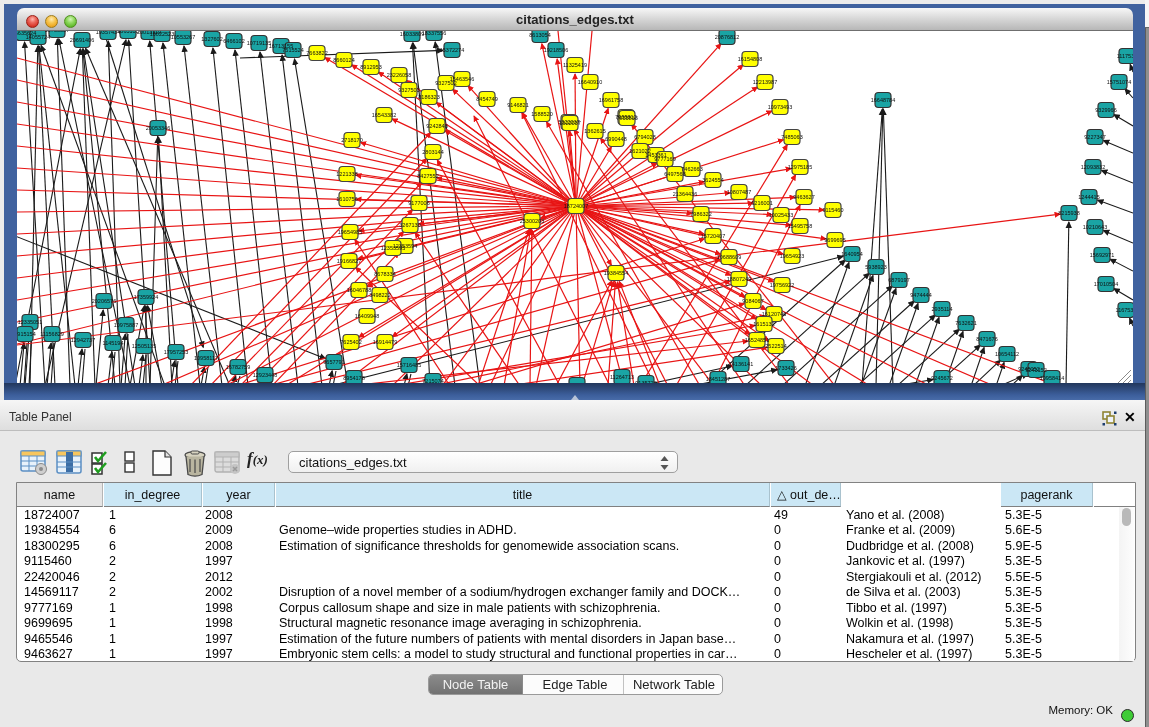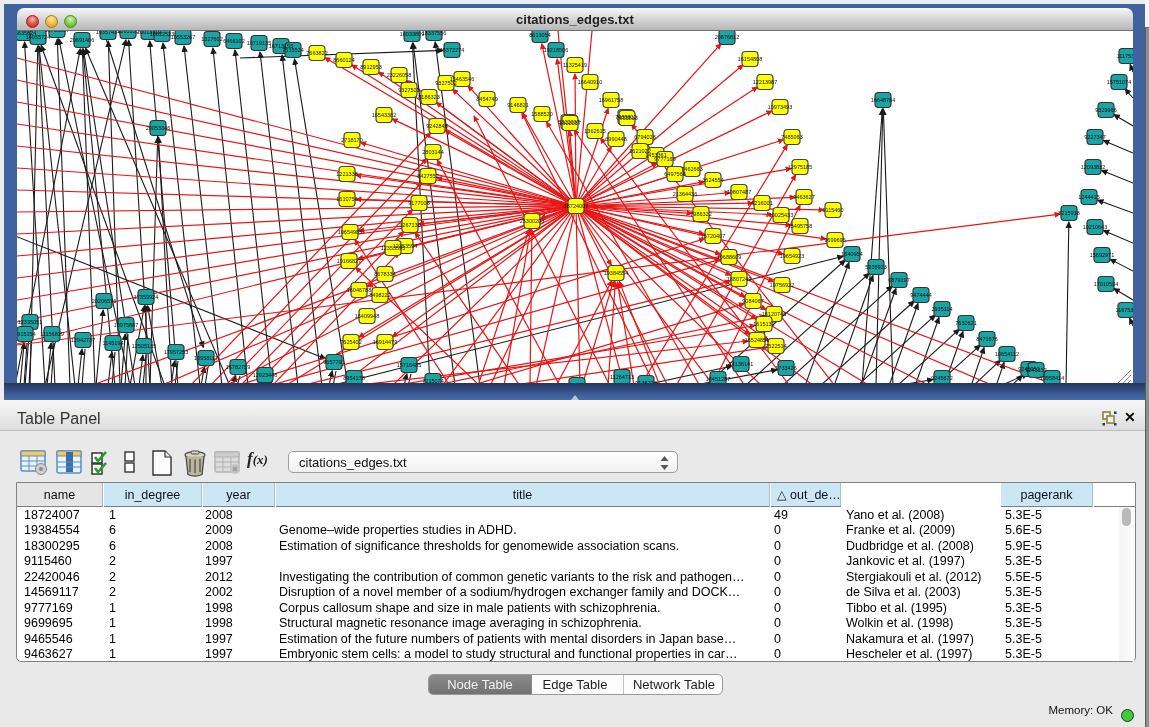--- a/index.html
+++ b/index.html
@@ -23,21 +23,21 @@
 #tlg{left:47px;background:radial-gradient(circle at 50% 30%,#d2f5b6 0%,#8ed85e 40%,#62bb2e 75%,#3f9a14);border:1px solid #4f8d1e}
 #canvas{left:17px;top:31px;width:1116px;height:352px;background:#fff;overflow:hidden}
 
 #nub{left:569px;top:394px;width:12px;height:7px}
 #nub:before{content:"";position:absolute;left:2px;top:1px;border:4px solid transparent;
  border-bottom:5px solid #b9c4d8;border-top:none}
 
 #tp{left:0;top:400px;width:1145px;height:327px;background:#e9e9e9}
 #tphead{left:0;top:400px;width:1145px;height:31px;
  background:linear-gradient(#f6f6f6,#dedede);border-bottom:1px solid #bdbdbd}
-#tphead .t{position:absolute;left:17px;top:10px;font-size:16px;color:#333}
+#tphead .t{position:absolute;left:9px;top:10px;font-size:12px;color:#333}
 #float-ic{left:1102px;top:411px;width:15px;height:15px}
 #close-x{left:1124px;top:409px;font-size:14px;font-weight:bold;color:#000}
 
 #toolbar{left:0;top:431px;width:1145px;height:51px;background:#e9e9e9}
 .ticon{position:absolute;top:450px}
 #combo{left:288px;top:451px;width:390px;height:22px;background:linear-gradient(#ffffff,#f0f0f0);
  border:1px solid #9f9f9f;border-radius:5px}
 #combo .t{position:absolute;left:10px;top:3px;font-size:13px;color:#111}
 #combo svg{position:absolute;right:7px;top:3px}
 
@@ -63,21 +63,21 @@
 .c5{left:757px;width:66px}
 .c6{left:829px;width:168px}
 .c7{left:988px;width:100px}
 
 #tsb{left:1119px;top:507px;width:15px;height:154px;background:linear-gradient(90deg,#f4f4f4,#fdfdfd)}
 #tsb .th{position:absolute;left:2.5px;top:1px;width:9px;height:18px;background:#b9b9b9;border-radius:5px}
 
 #tabs{left:428px;top:674px;width:295px;height:21px;border:1px solid #9a9a9a;border-radius:5px;
  background:#fcfcfc;overflow:hidden}
 .tab{position:absolute;top:0;height:21px;font-size:13px;line-height:20px;text-align:center;color:#222}
-#tab1{left:0;width:103px;background:linear-gradient(#8b8b8b,#6f6f6f);color:#f2f2f2;border-right:1px solid #8a8a8a}
+#tab1{left:0;width:94px;background:linear-gradient(#8b8b8b,#6f6f6f);color:#f2f2f2;border-right:1px solid #8a8a8a}
 #tab2{left:98px;width:97px;border-right:1px solid #c2c2c2}
 #tab3{left:195px;width:100px}
 #h5{white-space:nowrap}
 
 #mem{left:0;top:695px;width:1145px;height:32px;background:#e9e9e9}
 #mem .t{position:absolute;right:32px;top:9px;font-size:11.5px;color:#111}
 #memdot{left:1121px;top:709px;width:13px;height:13px;border-radius:50%;background:#3ecb36;border:1.5px solid #2b2b2b}
 
 #topstrip{left:0;top:0;width:1145px;height:4px;background:#ececec}
 #leftstrip{left:0;top:4px;width:4px;height:402px;background:#ececec}
@@ -730,41 +730,40 @@
       <span class="c2">2</span>
       <span class="c3">1997</span>
       <span class="c5">0</span>
       <span class="c6">Jankovic et al. (1997)</span>
       <span class="c7">5.3E-5</span>
     </div>
     <div class="trow" style="top:569.0px">
       <span class="c1">22420046</span>
       <span class="c2">2</span>
       <span class="c3">2012</span>
-      <span class="c4">Investigating the contribution of common genetic variants to the risk and pathogen…</span>
       <span class="c5">0</span>
       <span class="c6">Stergiakouli et al. (2012)</span>
       <span class="c7">5.5E-5</span>
     </div>
     <div class="trow" style="top:584.5px">
       <span class="c1">14569117</span>
       <span class="c2">2</span>
       <span class="c3">2002</span>
       <span class="c4">Disruption of a novel member of a sodium/hydrogen exchanger family and DOCK…</span>
       <span class="c5">0</span>
       <span class="c6">de Silva et al. (2003)</span>
       <span class="c7">5.3E-5</span>
     </div>
     <div class="trow" style="top:600.0px">
       <span class="c1">9777169</span>
       <span class="c2">1</span>
       <span class="c3">1998</span>
       <span class="c4">Corpus callosum shape and size in male patients with schizophrenia.</span>
       <span class="c5">0</span>
-      <span class="c6">Tibbo et al. (1995)</span>
+      <span class="c6">Tibbo et al. (1997)</span>
       <span class="c7">5.3E-5</span>
     </div>
     <div class="trow" style="top:615.5px">
       <span class="c1">9699695</span>
       <span class="c2">1</span>
       <span class="c3">1998</span>
       <span class="c4">Structural magnetic resonance image averaging in schizophrenia.</span>
       <span class="c5">0</span>
       <span class="c6">Wolkin et al. (1998)</span>
       <span class="c7">5.3E-5</span>

